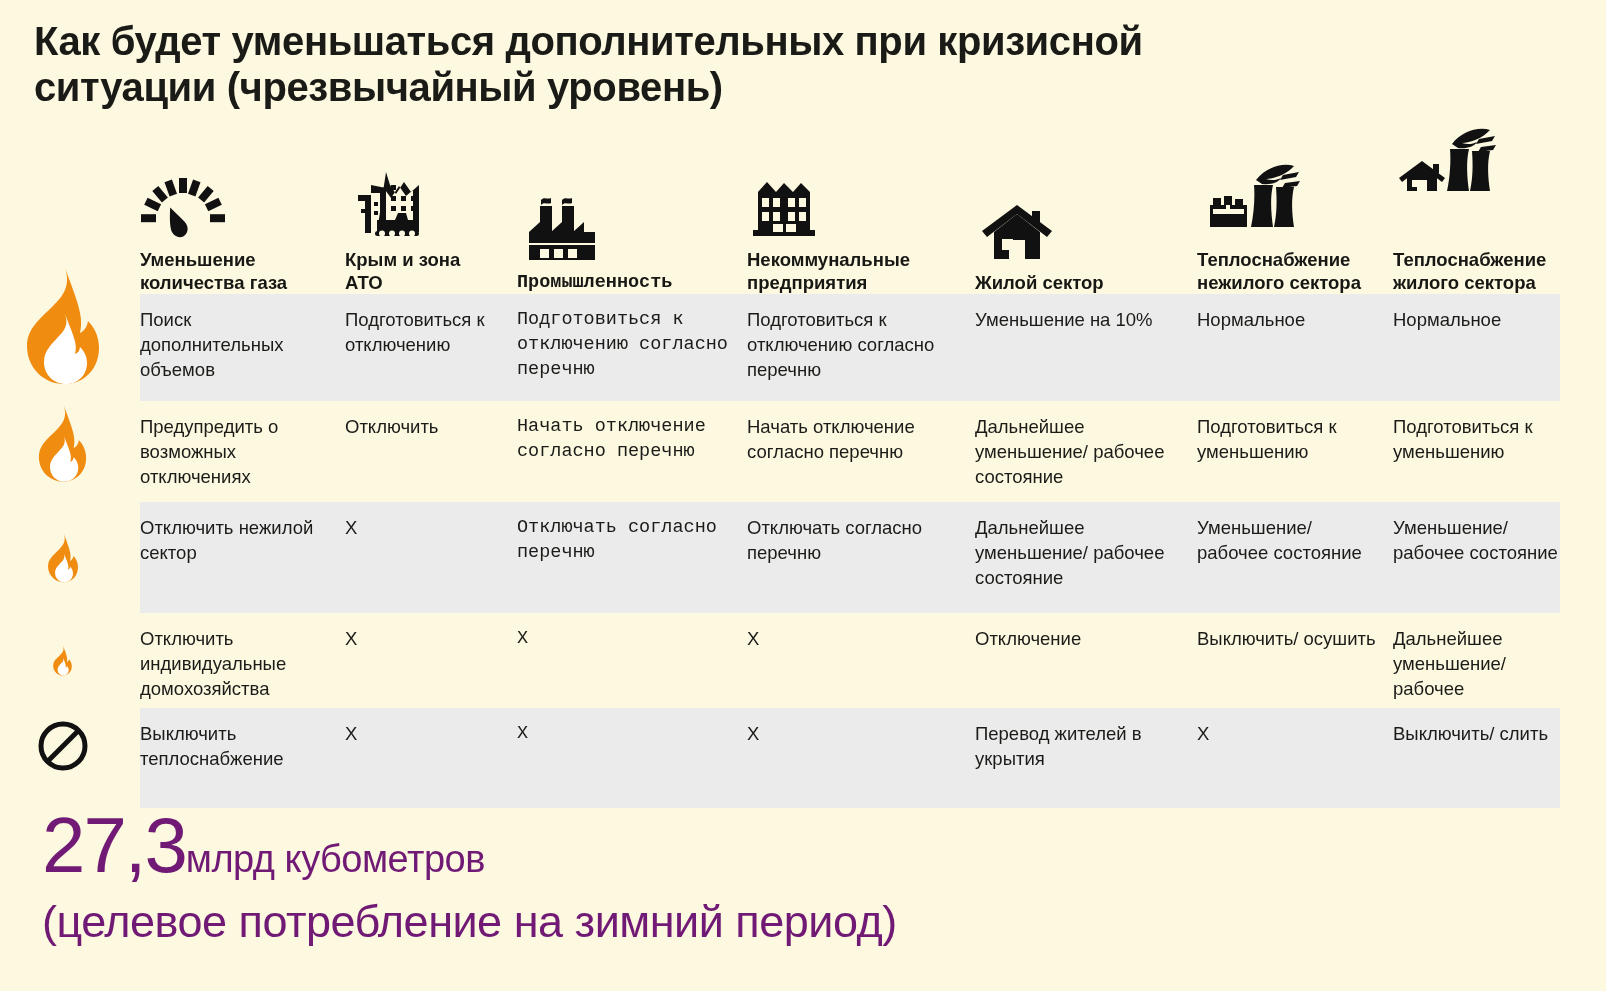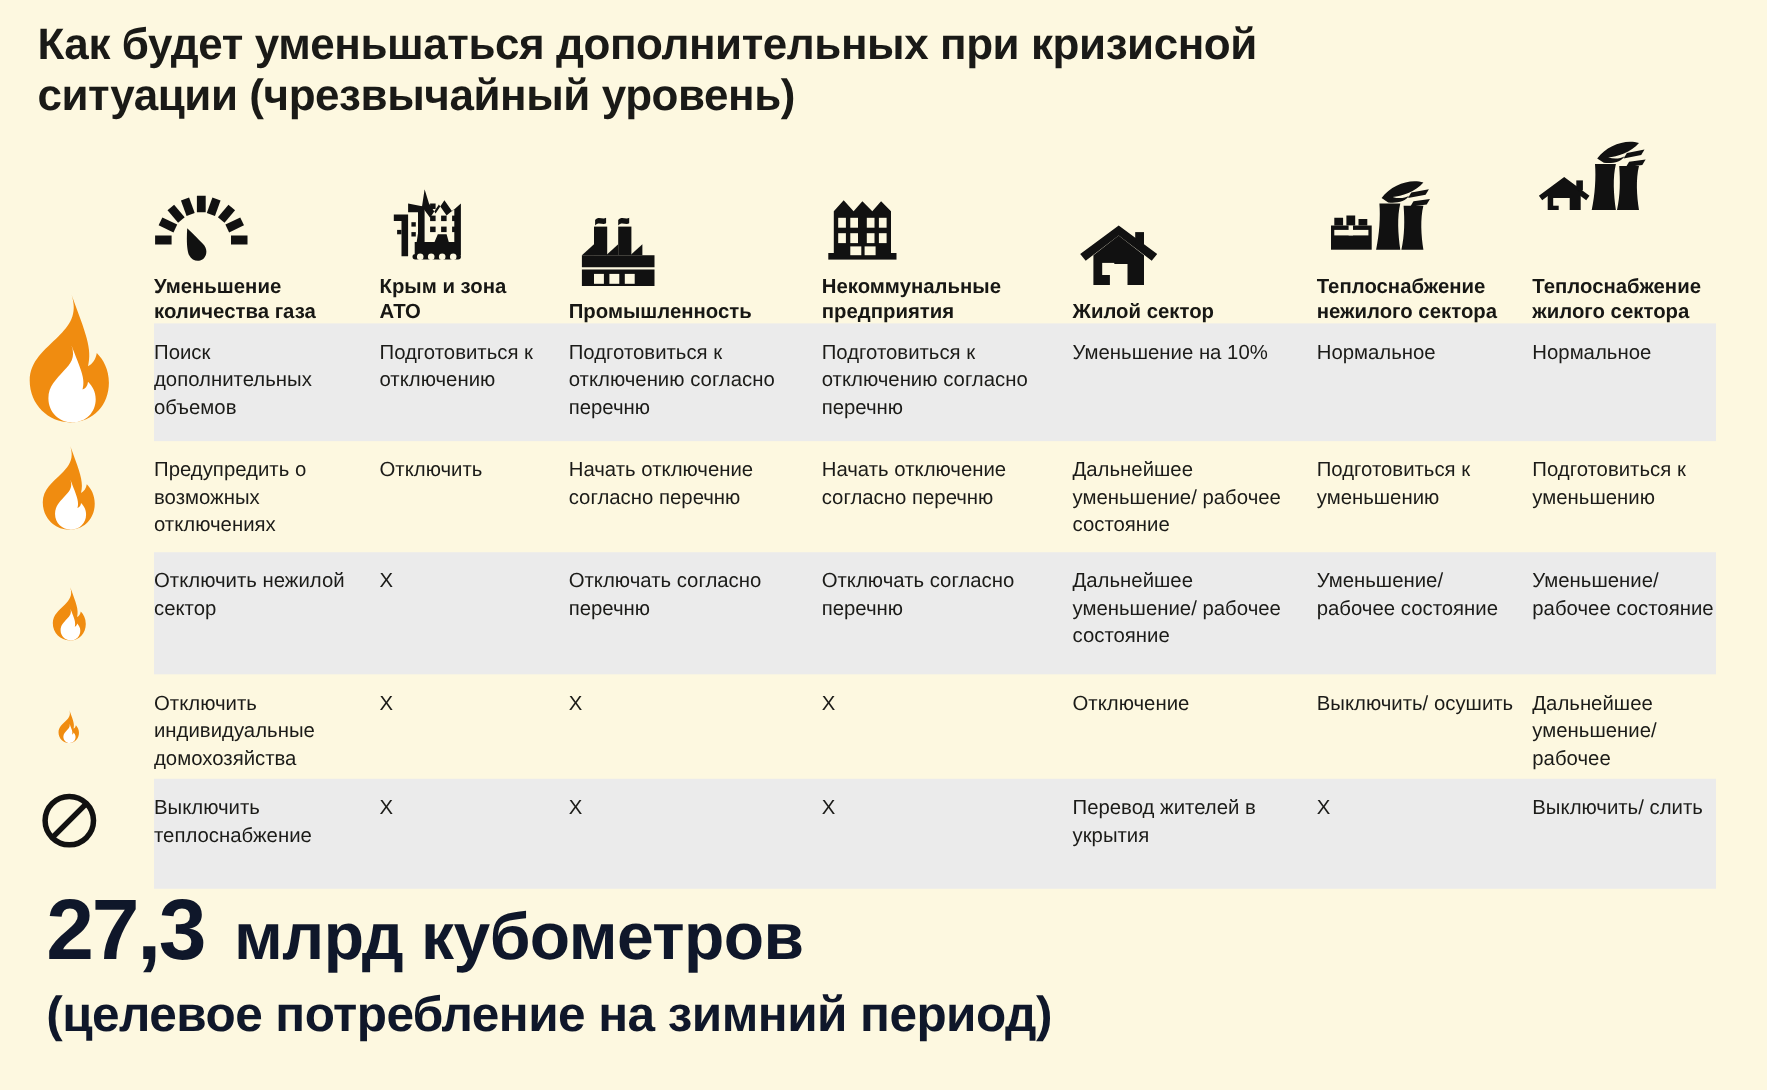--- a/index.html
+++ b/index.html
@@ -102,21 +102,21 @@
     padding-right: 14px;
     padding-top: 13px;
     font-size: 18.5px;
     line-height: 25px;
     color: #1B1B18;
   }
 
   
   .c0 { width: 205px; }
   .c1 { width: 172px; }
-  .c2 { width: 230px; }
+  .c2 { width: 230px; font-family: Liberation Mono, monospace; }
   .c3 { width: 228px; }
   .c4 { width: 222px; }
   .c5 { width: 196px; }
   .c6 { width: 195px; gap: 36px; }
 
   
   .flames {
     position: absolute;
     left: 0;
     top: 118px;
@@ -131,35 +131,35 @@
     align-items: center;
     justify-content: center;
   }
 
   
   .footer {
     position: absolute;
     left: 42px;
     top: 806px;
     width: 1500px;
-    color: #0f172a;
-    font-weight: bold;
+    color: #701a75;
+    font-weight: normal;
   }
   .f-line1 {
     display: flex;
     align-items: baseline;
     line-height: 1;
   }
   .f-big {
     font-size: 78px;
     letter-spacing: -2px;
   }
   .f-unit {
-    font-size: 60px;
-    margin-left: 27px;
+    font-size: 38px;
+    margin-left: 0;
     letter-spacing: -0.5px;
   }
   .f-line2 {
     font-size: 45px;
     margin-top: 12px;
     letter-spacing: -0.5px;
   }
 </style>
 </head>
 <body>

